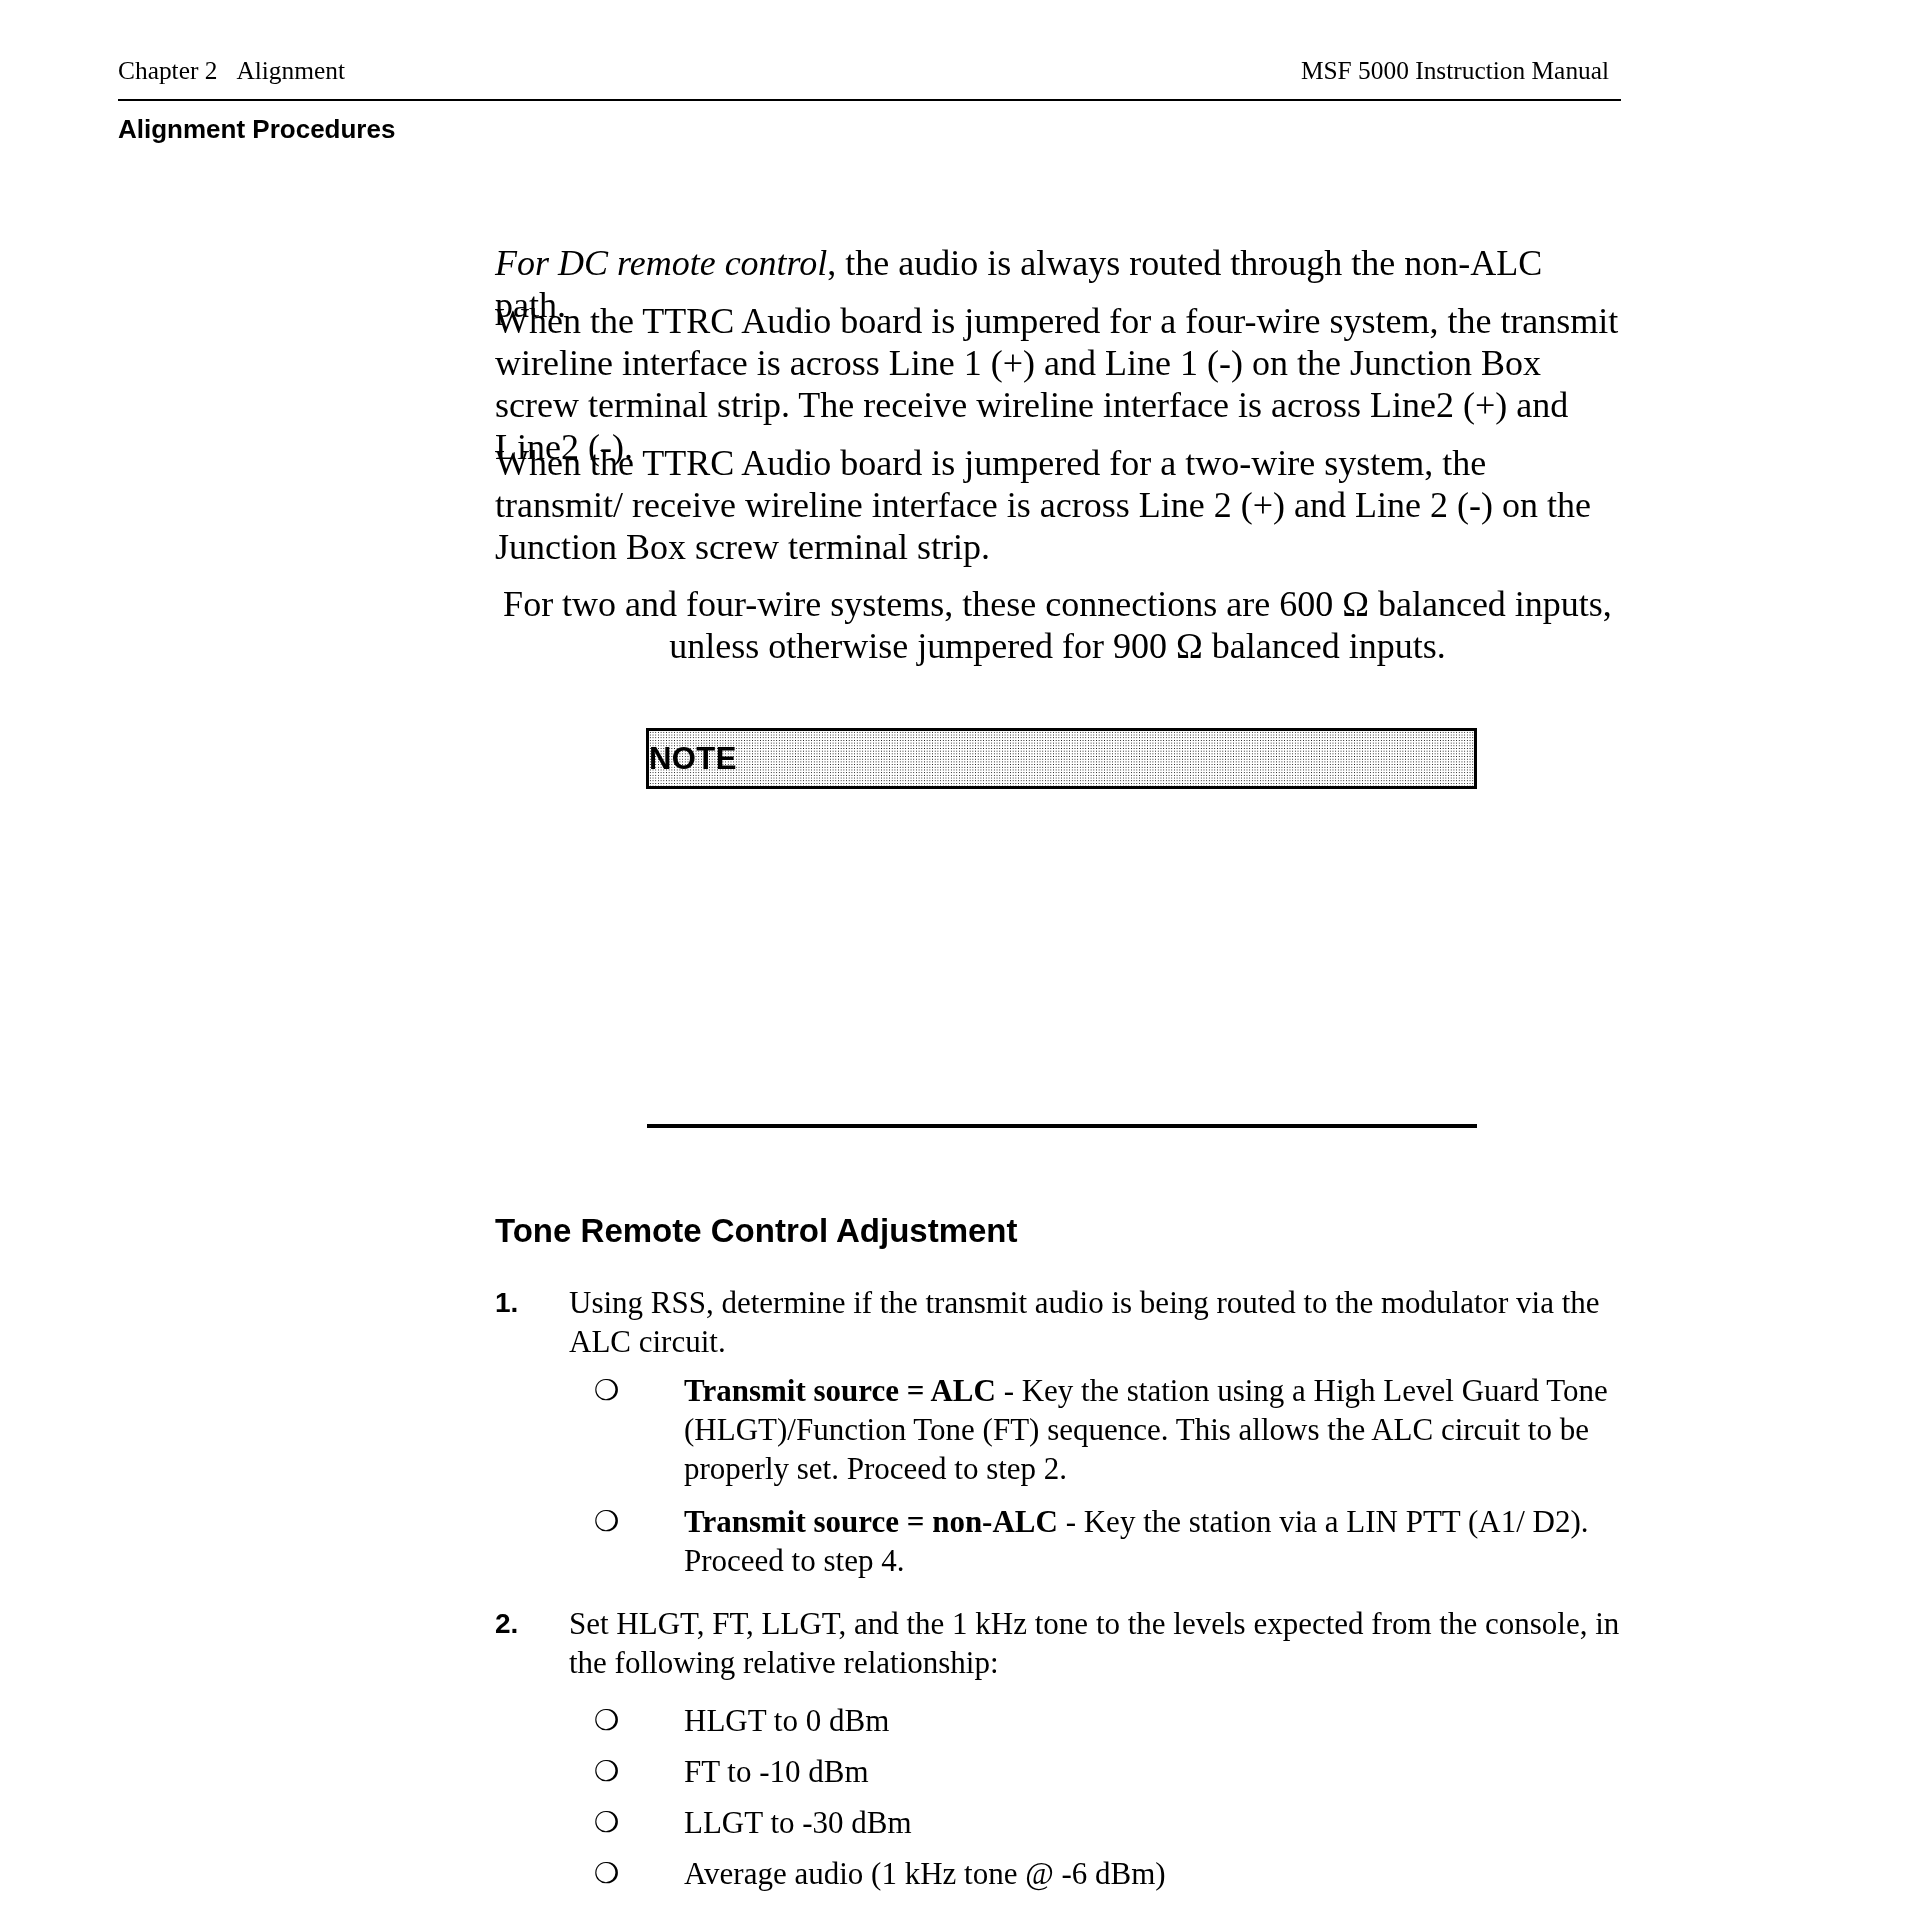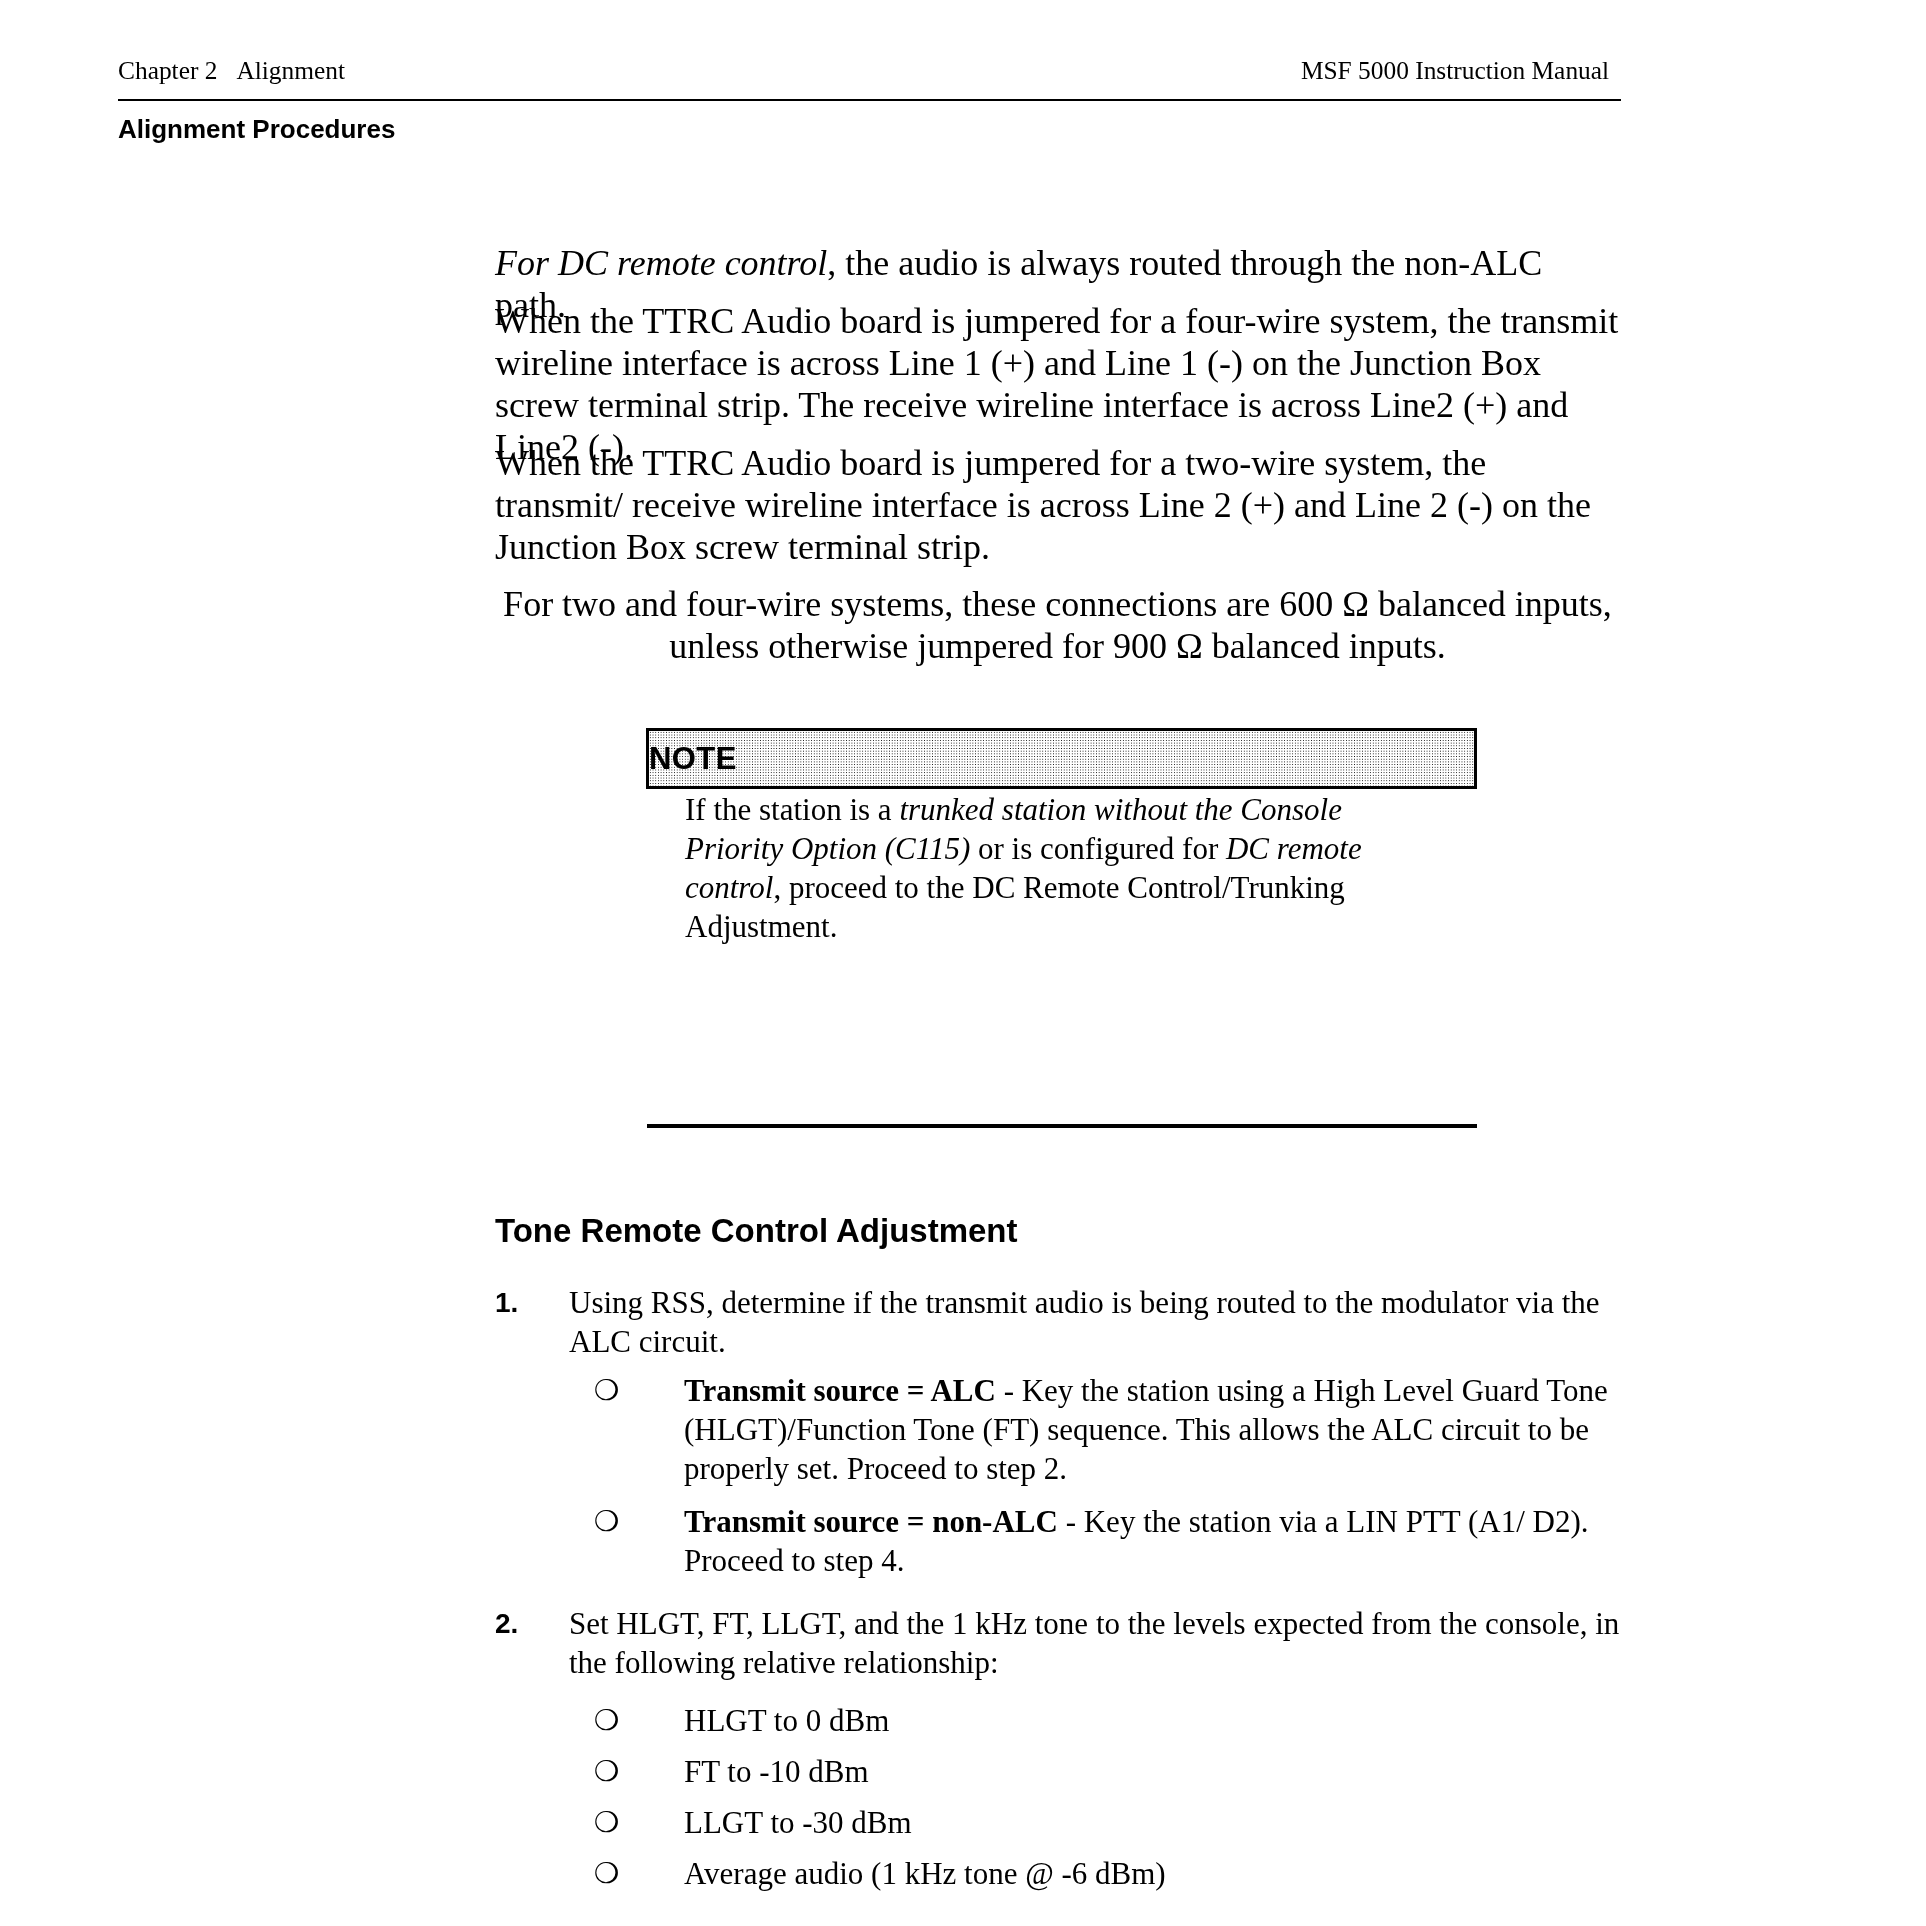--- a/index.html
+++ b/index.html
@@ -62,21 +62,20 @@
 
 <div class="abs body-text serif p1"><i>For DC remote control</i><span>, the audio is always routed through the non-ALC path.</span></div>
 <div class="abs body-text serif p2">When the TTRC Audio board is jumpered for a four-wire system, the transmit wireline interface is across Line 1 (+) and Line 1 (-) on the Junction Box screw terminal strip. The receive wireline interface is across Line2 (+) and Line2 (-).</div>
 <div class="abs body-text serif p3">When the TTRC Audio board is jumpered for a two-wire system, the transmit/ receive wireline interface is across Line 2 (+) and Line 2 (-) on the Junction Box screw terminal strip.</div>
 <div class="abs body-text serif p4">For two and four-wire systems, these connections are 600 Ω balanced inputs, unless otherwise jumpered for 900 Ω balanced inputs.</div>
 
 <div class="abs note-head">
     <span>NOTE</span>
   </div>
 <div class="abs note-body serif">
-  <p><span>If the station is a </span><i>trunked station without the Console Priority Option (C115)</i><span> or is configured for </span><i>DC remote control</i><span>, proceed to the DC Remote Control/Trunking Adjustment.</span></p>
 </div>
 <div class="abs rule-note"></div>
 
 <div class="abs h2 sans">Tone Remote Control Adjustment</div>
 
 <div class="abs step serif step1">
   <span class="num">1.</span>
   <span class="txt">Using RSS, determine if the transmit audio is being routed to the modulator via the ALC circuit.</span>
 </div>
 <div class="abs bullet serif b1">

